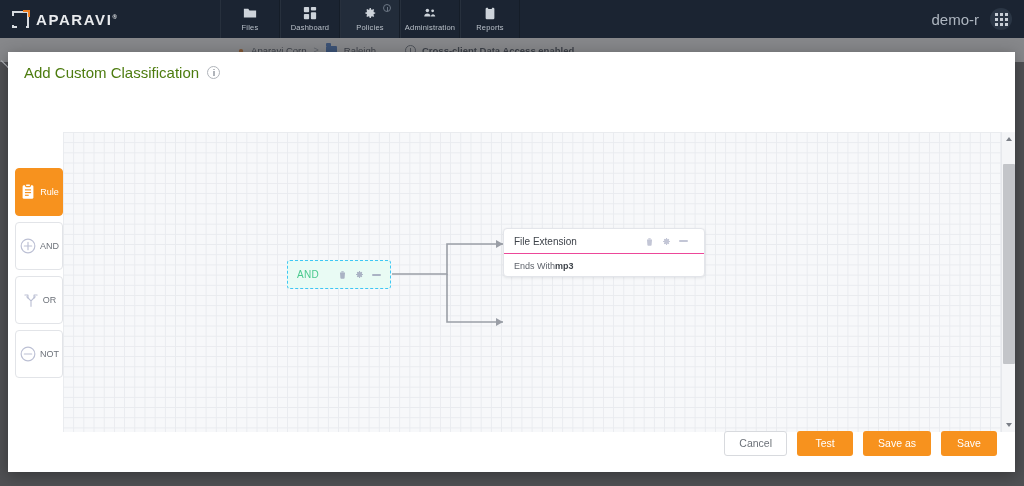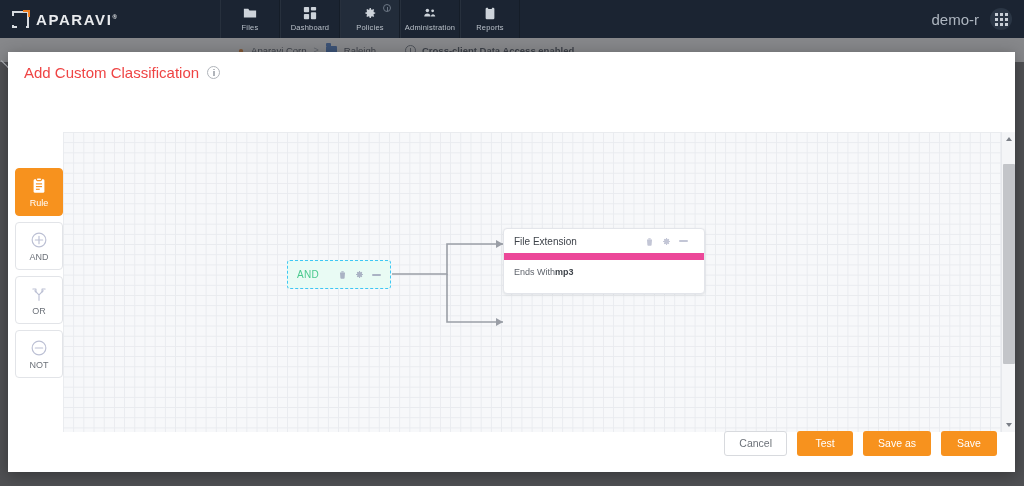--- a/index.html
+++ b/index.html
@@ -102,21 +102,21 @@
   }
 
   
   .modal {
     position: absolute; left: 8px; top: 52px; width: 1007px; height: 420px;
     background: #ffffff; box-shadow: 0 3px 14px rgba(0,0,0,.32);
   }
   .modal-head {
     height: 40px; display: flex; align-items: center; gap: 8px; padding: 0 0 0 16px;
   }
-  .modal-title { font-size: 15px; color: #ef4444; }
+  .modal-title { font-size: 15px; color: #4d7c0f; }
   .info-ico {
     width: 13px; height: 13px; border: 1.2px solid #b0b4ba; border-radius: 50%;
     position: relative; flex: none;
   }
   .info-ico::before {
     content: ""; position: absolute; left: 5.3px; top: 2px; width: 1.3px; height: 1.3px;
     background: #b0b4ba; border-radius: 50%;
   }
   .info-ico::after {
     content: ""; position: absolute; left: 5.3px; top: 4.6px; width: 1.3px; height: 4.6px;
@@ -125,21 +125,21 @@
 
   
   .modal-body { position: relative; height: 348px; }
 
   .palette {
     position: absolute; left: 7px; top: 76px; width: 48px;
     display: flex; flex-direction: column; gap: 6px;
   }
   .pal-item {
     width: 48px; height: 48px; border: 1px solid #e2e4e8; border-radius: 4px;
-    background: #fff; display: flex; flex-direction: column; align-items: center;
+    background: #fff; display: flex; flex-direction: row; align-items: center;
     justify-content: center; gap: 3px; cursor: pointer;
   }
   .pal-item.primary { background: #f7921e; border-color: #f7921e; }
   .pal-label { font-size: 9px; color: #6d727a; }
   .pal-item.primary .pal-label { color: #fff; }
   .pal-svg { width: 18px; height: 18px; }
 
   .canvas-wrap {
     position: absolute; left: 55px; top: 40px; width: 945px; height: 300px;
     overflow: hidden;
@@ -155,21 +155,21 @@
     position: absolute; background: #fff; border: 1px solid #e3e5ea; border-radius: 4px;
     box-shadow: 0 1px 3px rgba(30,35,45,.10); cursor: pointer;
   }
   .node-head {
     display: flex; align-items: center; height: 24px; padding: 0 16px 0 10px;
   }
   .node-title { font-size: 10px; color: #3e434a; }
   .node-tools { margin-left: auto; display: flex; align-items: center; gap: 8px; }
   .t-ico { width: 9px; height: 9px; fill: #c3c6d6; }
   .t-minus { width: 9px; height: 2px; background: #c3c6d6; border-radius: 1px; display:block; }
-  .node-body { border-top: 7px solid #ec4899; padding: 6px 10px 13px; }
+  .node-body { border-top: 1px solid #ec4899; padding: 6px 10px 2px; }
   .kv { display: flex; font-size: 9px; color: #60656d; line-height: 1.55; }
   .kv .k { min-width: 40px; }
   .kv .v { color: #3e434a; font-weight: bold; }
 
   
   .and-node {
     position: absolute; left: 224px; top: 128px; width: 104px; height: 29px;
     background: #e9fbf4; border: 1.6px dashed #3fc7f4; border-radius: 3px;
     display: flex; align-items: center; padding: 0 9px; cursor: pointer;
   }

